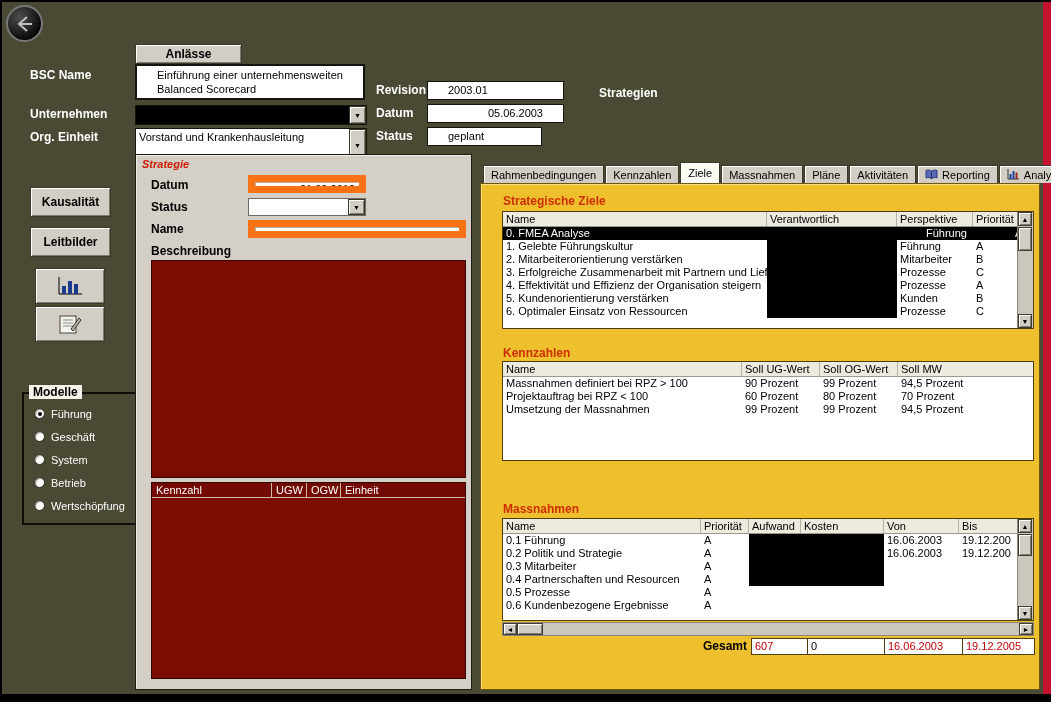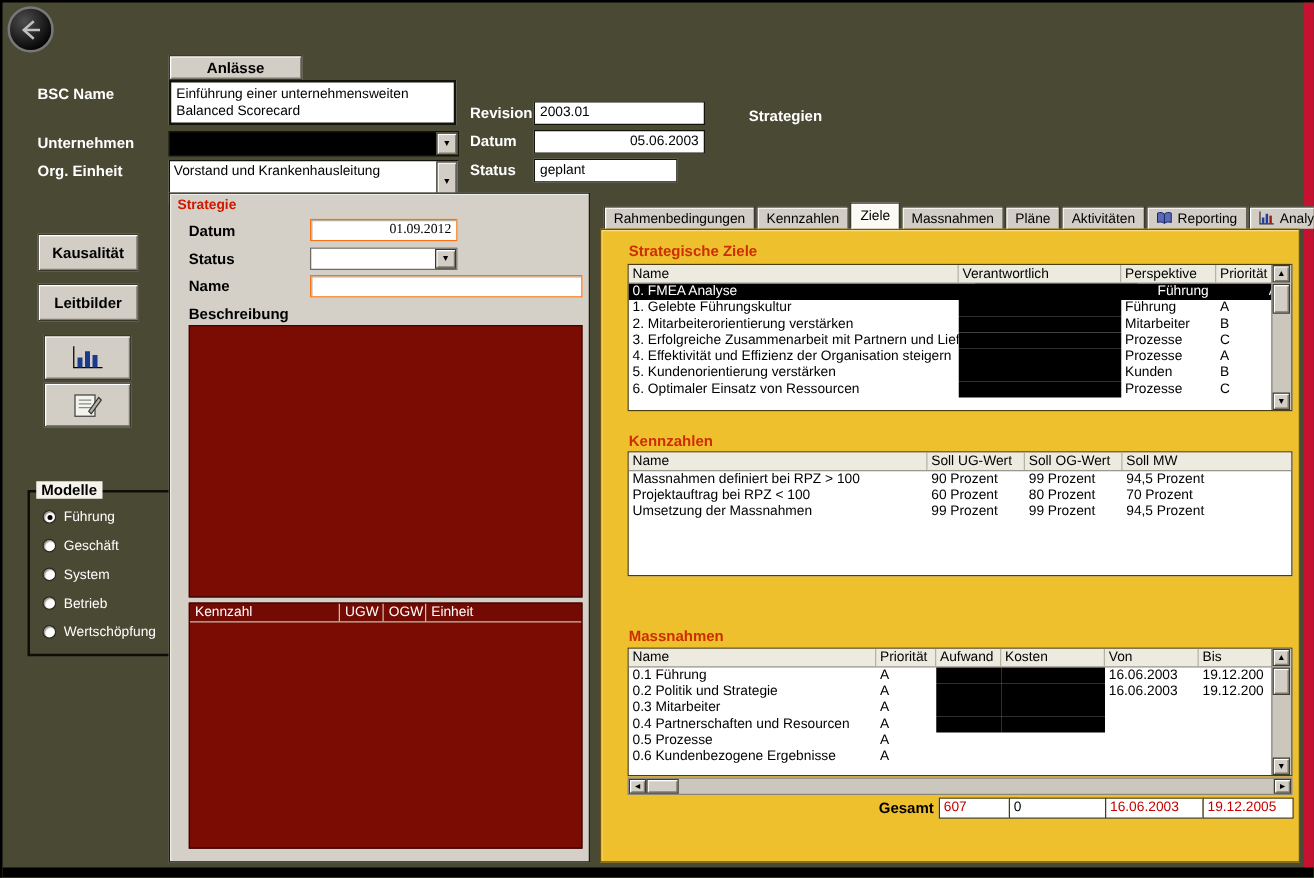--- a/index.html
+++ b/index.html
@@ -1,21 +1,21 @@
 <!DOCTYPE html>
 <html><head>
 <meta charset="utf-8">
 <style>
   *{box-sizing:border-box;margin:0;padding:0;}
   body{background:#333;font-family:"Liberation Sans",sans-serif;}
   #screen{position:relative;width:1051px;height:702px;background:#494934;overflow:hidden;
           border-left:2px solid #000;border-top:2px solid #000;}
   .lbl{position:absolute;color:#fff;font-weight:bold;font-size:12px;white-space:nowrap;}
   .field{position:absolute;background:#fff;border:1px solid #14140c;font-size:11px;color:#000;
-         padding:2px 4px;overflow:hidden;}
+         padding:2px 20px;overflow:hidden;}
   .btn{position:absolute;background:#d2cec6;border:1px solid #3a3a2c;
        box-shadow:inset 1px 1px 0 #fff,inset -1px -1px 0 #7f7b6f;color:#000;font-size:12px;
        font-weight:bold;display:flex;align-items:center;justify-content:center;cursor:default;}
   .dd{position:absolute;background:#fff;border:1px solid #14140c;font-size:11px;}
   .dd .val{position:absolute;left:3px;top:2px;right:18px;white-space:nowrap;overflow:hidden;color:#000;}
   .dd.dark{background:#000;}
   .dd.dark .val{color:#fff;}
   .dd .arrow{position:absolute;right:0;top:0;bottom:0;width:17px;background:#d2cec6;
              border:1px solid #3a3a2c;box-shadow:inset 1px 1px 0 #fff,inset -1px -1px 0 #7f7b6f;
              font-size:7px;display:flex;align-items:center;justify-content:center;color:#000;}
@@ -33,24 +33,24 @@
   .radio-row{display:flex;align-items:center;gap:6px;height:23px;padding-left:10px;}
   .radio{width:11px;height:11px;border-radius:50%;background:#fff;border:1px solid #2a2a20;
          box-shadow:inset 1px 1px 1px #9a968a;position:relative;flex:none;}
   .radio.checked::after{content:"";position:absolute;left:3px;top:3px;width:4px;height:4px;
          border-radius:50%;background:#000;}
   .radio-label{color:#fff;font-size:11px;}
 
   
   #strategie-panel{position:absolute;left:133px;top:152px;width:337px;height:536px;background:#d4d0c8;
                    border:1px solid #1c1c12;box-shadow:inset 1px 1px 0 #eeece6;}
-  #strategie-title{position:absolute;left:6px;top:3px;color:#d01800;font-weight:bold;font-size:11px;}
+  #strategie-title{position:absolute;left:6px;top:3px;color:#d01800;font-weight:bold;font-size:11px;font-style:italic;}
   .plbl{position:absolute;color:#000;font-weight:bold;font-size:12px;white-space:nowrap;}
-  .pfield{position:absolute;background:#fff;border:1px solid #f97316;box-shadow:inset 1px 1px 0 #b4b0a4;
-          font-size:11px;color:#000;padding:1px 4px;overflow:hidden;font-family:Liberation Serif, serif;}
+  .pfield{position:absolute;background:#fff;border:7px solid #f97316;box-shadow:inset 1px 1px 0 #b4b0a4;
+          font-size:11px;color:#000;padding:1px 4px;overflow:hidden;}
   #desc-box{position:absolute;left:15px;top:105px;width:315px;height:218px;background:#7b0c04;
             border:1px solid #350501;}
   #mid-kennzahl{position:absolute;left:15px;top:327px;width:315px;height:197px;background:#7b0c04;
                 border:1px solid #350501;}
   #mid-kennzahl-header{display:grid;grid-template-columns:120px 35px 34px 1fr;background:#730a03;
                 border-bottom:1px solid #cdbba8;}
   .khc{color:#fff;font-size:11px;padding:1px 4px;border-right:1px solid #cdbba8;
        white-space:nowrap;overflow:hidden;}
   .khc:last-child{border-right:none;}
 

